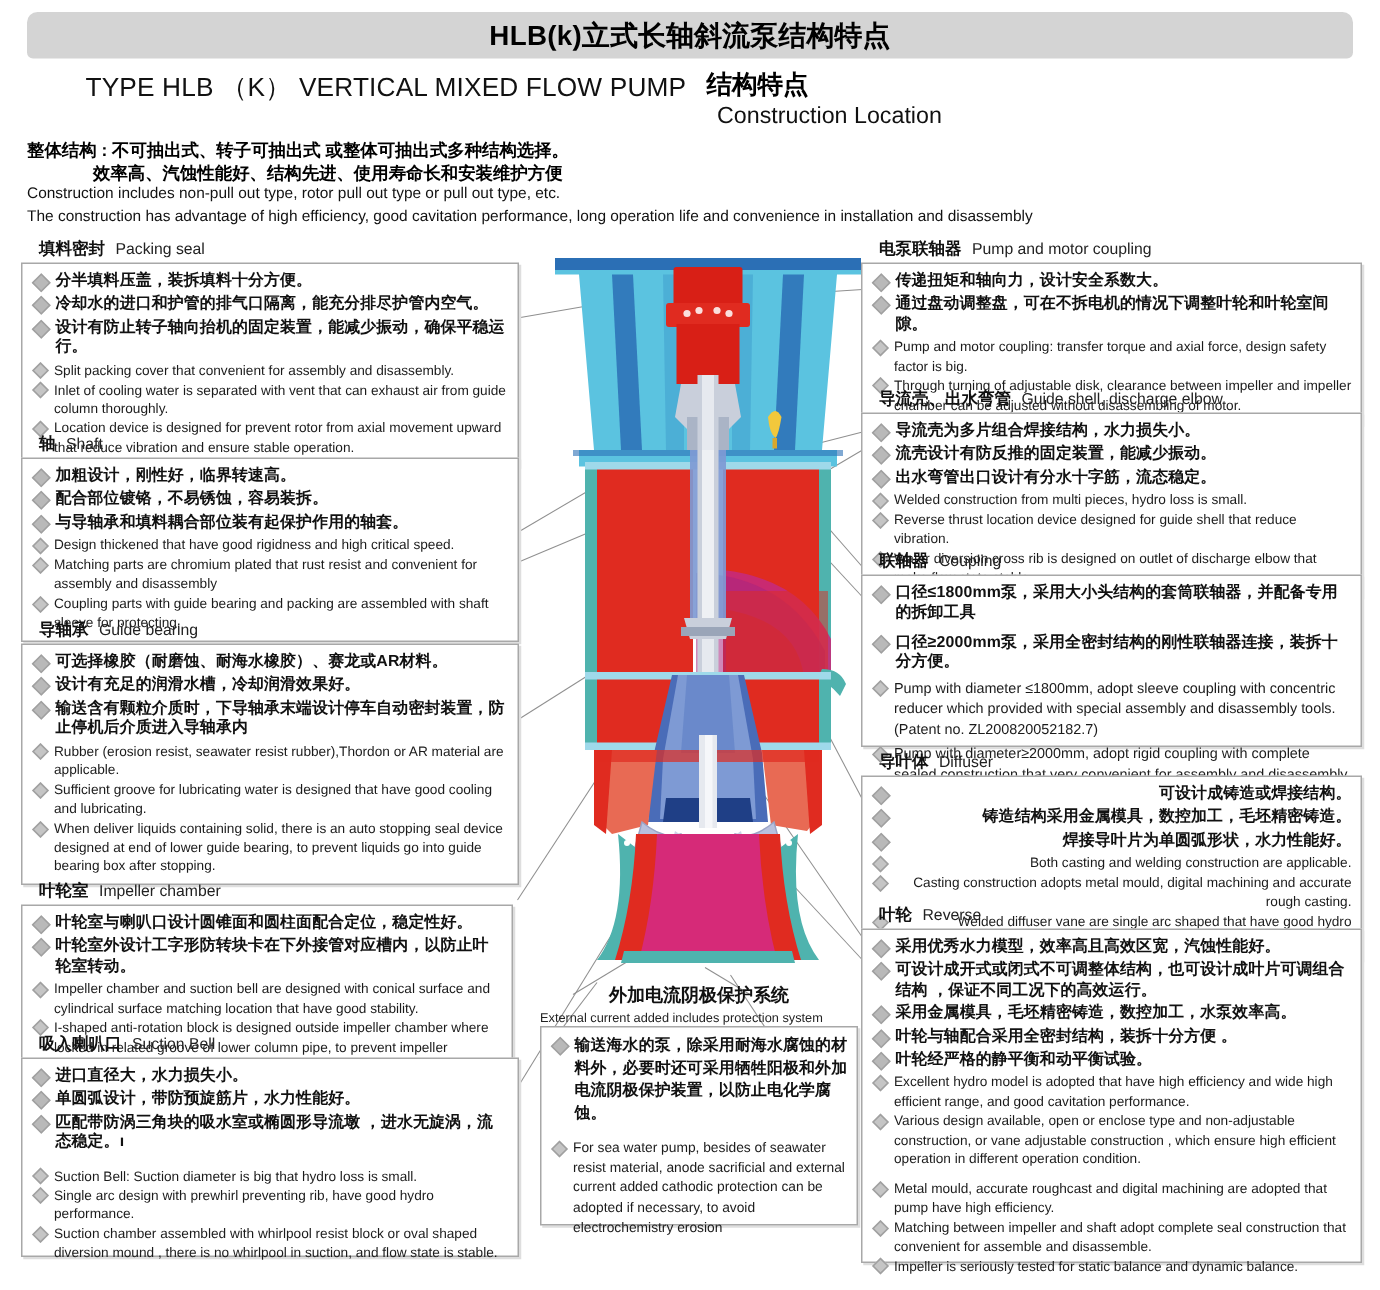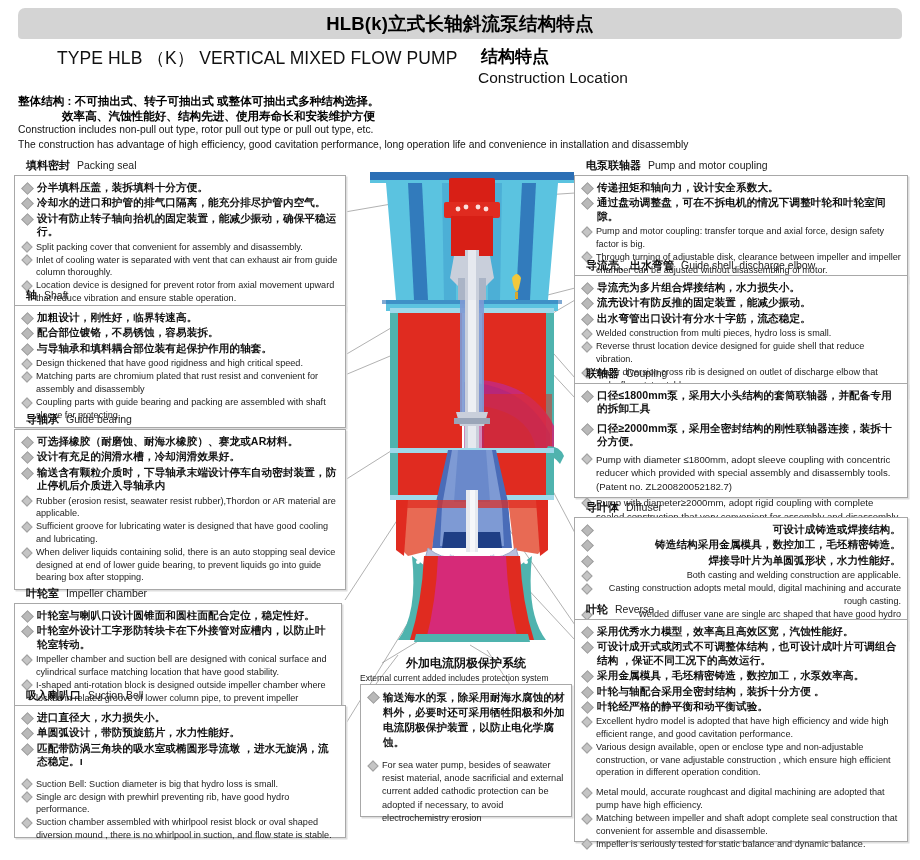--- a/index.html
+++ b/index.html
@@ -24,21 +24,21 @@
     display:flex;align-items:center;justify-content:center;
     font-size:18.5px;font-weight:bold;letter-spacing:.2px;
     color:#000;
   }
   .sub-en{
     position:absolute;left:57px;top:46px;
     font-size:17.5px;color:#111;letter-spacing:.1px;
     white-space:nowrap;
   }
   .cf-cn{
-    position:absolute;left:481px;top:45px;
+    position:absolute;left:471px;top:45px;
     font-size:17px;font-weight:bold;color:#000;white-space:nowrap;
   }
   .cf-en{
     position:absolute;left:478px;top:69px;
     font-size:15.5px;color:#111;white-space:nowrap;
   }
 
   
   .intro{position:absolute;left:18px;top:93px;width:640px;}
   .intro .cn1{font-size:11.6px;font-weight:bold;color:#000;line-height:15px;white-space:nowrap;}

